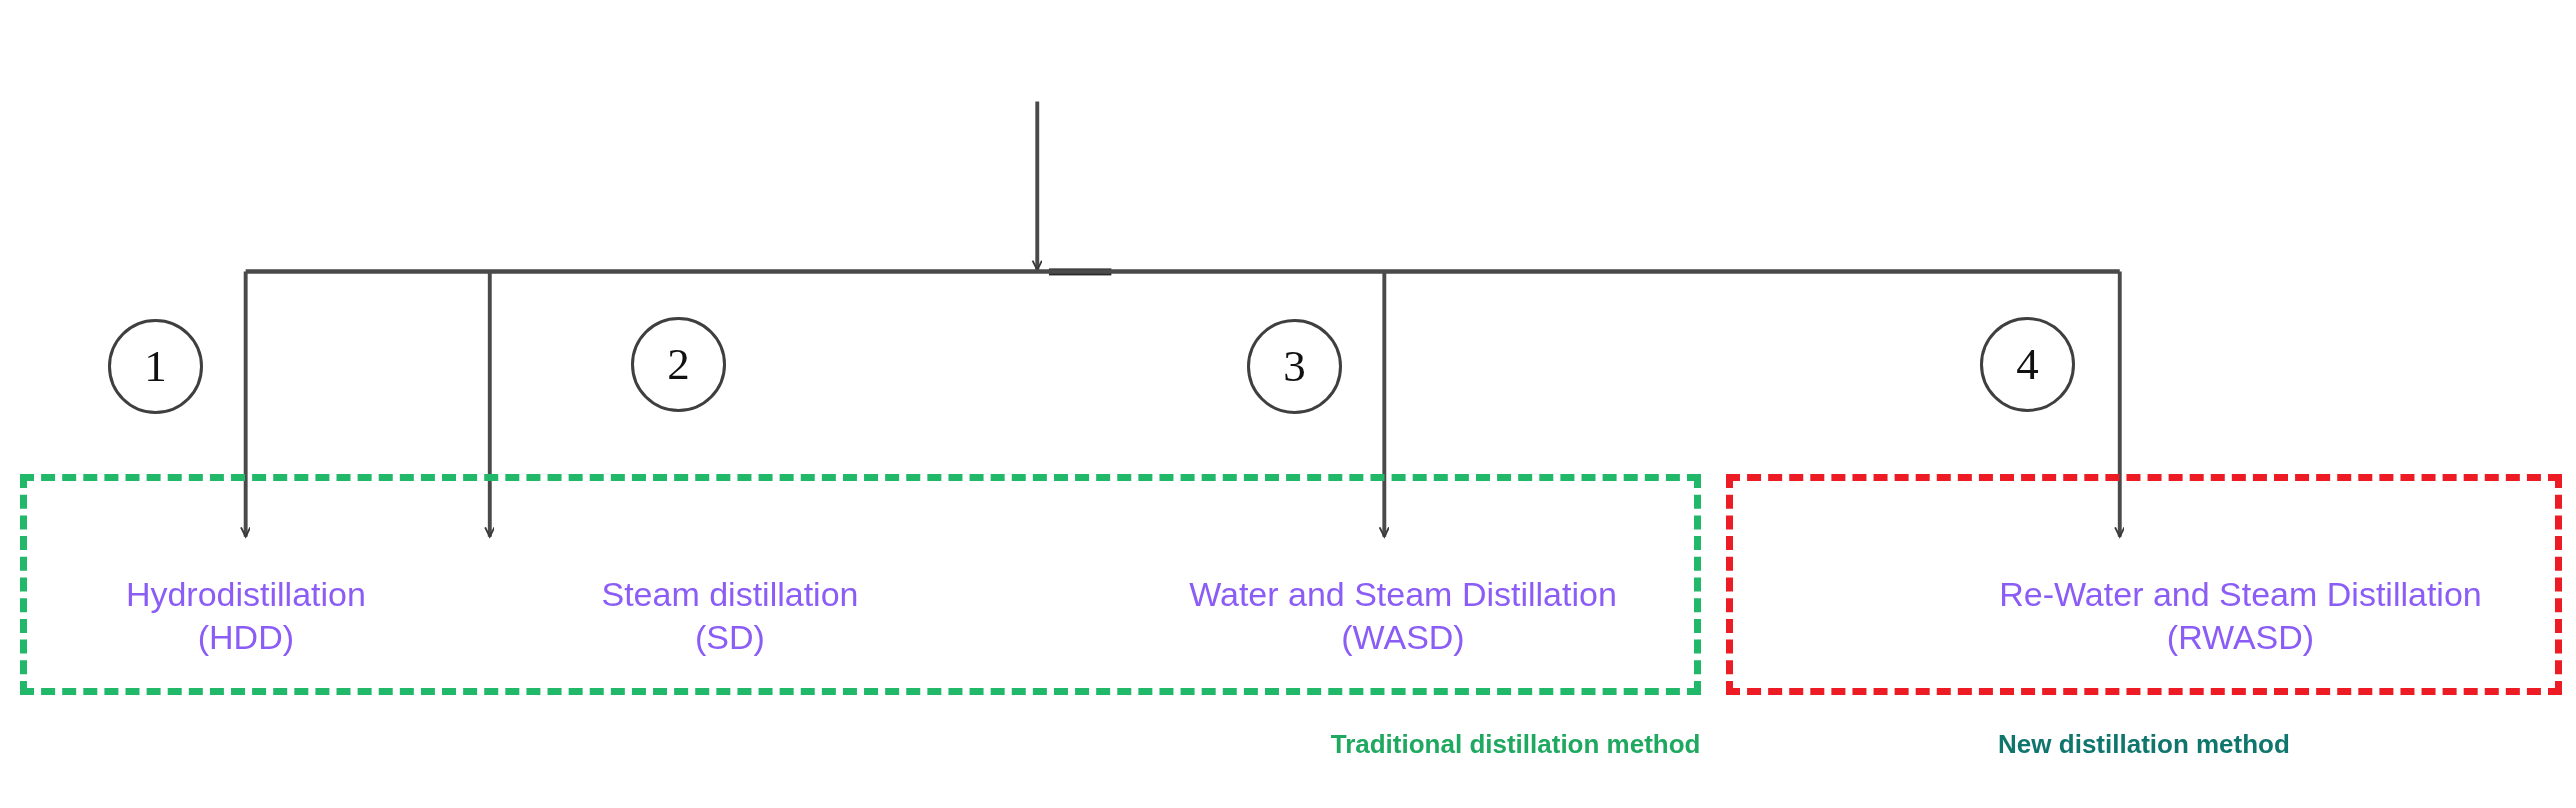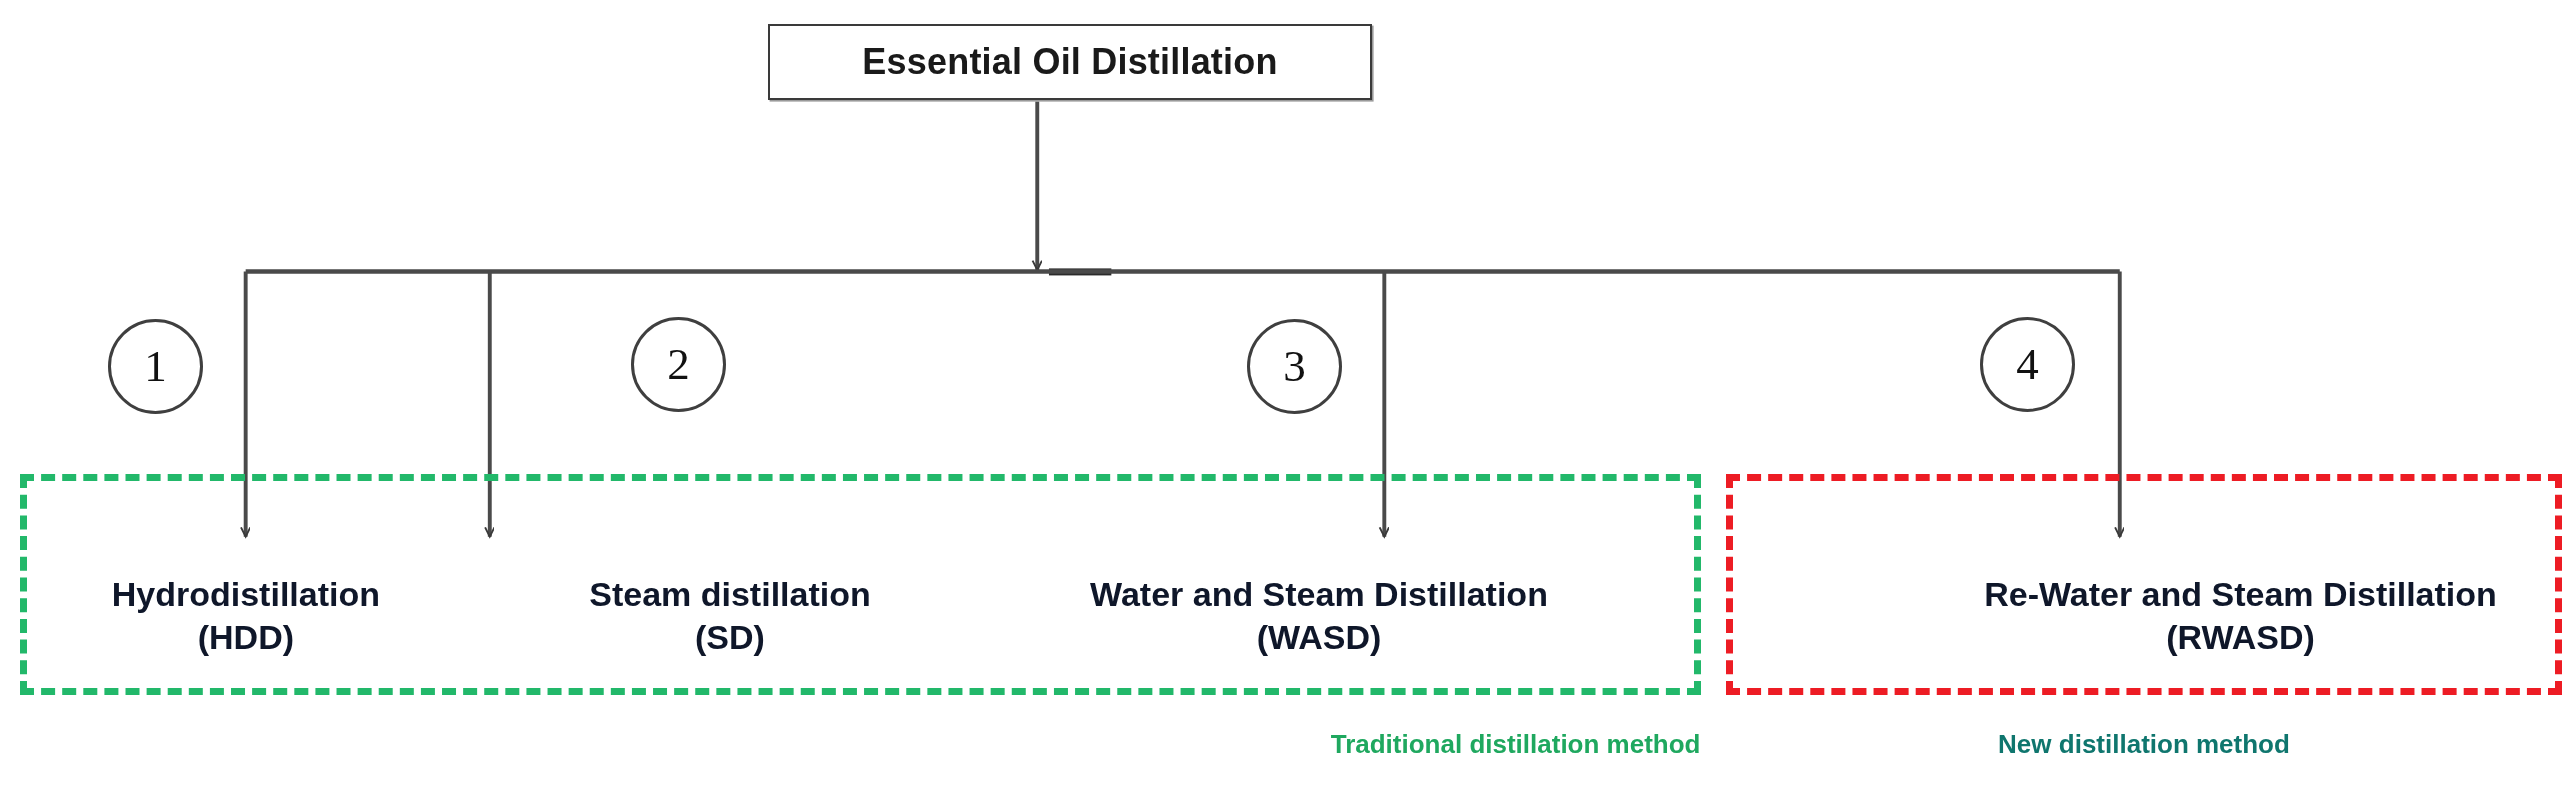--- a/index.html
+++ b/index.html
@@ -87,23 +87,23 @@
     top: 474px;
     width: 836px;
     height: 221px;
     border: 7px dashed #ed1c24;
   }
 
   
   .leaf {
     position: absolute;
     text-align: center;
-    color: #0f172a;
+    color: #8b5cf6;
     font-size: 34px;
-    font-weight: bold;
+    font-weight: normal;
     line-height: 1.25;
     white-space: pre-line;
   }
 
   
   .caption {
     position: absolute;
     text-align: center;
     font-size: 26px;
     font-weight: bold;
@@ -132,23 +132,20 @@
 
     <line x1="315" y1="348" x2="315" y2="688" stroke="#4a4a4a" stroke-width="5" marker-end="url(#arrowHead)"></line>
 
     <line x1="628" y1="348" x2="628" y2="688" stroke="#4a4a4a" stroke-width="5" marker-end="url(#arrowHead)"></line>
 
     <line x1="1775" y1="348" x2="1775" y2="688" stroke="#4a4a4a" stroke-width="5" marker-end="url(#arrowHead)"></line>
 
     <line x1="2718" y1="348" x2="2718" y2="688" stroke="#4a4a4a" stroke-width="5" marker-end="url(#arrowHead)"></line>
   </svg>
 
-  <div class="root-box">
-    <span class="root-label">Essential Oil Distillation</span>
-  </div>
 
   <div class="group-box group-traditional"></div>
   <div class="group-box group-new"></div>
 
   <div class="num-circle" style="left:108px; top:319px;">
     <span>1</span>
   </div>
   <div class="num-circle" style="left:631px; top:317px;">
     <span>2</span>
   </div>
@@ -158,21 +155,21 @@
   <div class="num-circle" style="left:1980px; top:317px;">
     <span>4</span>
   </div>
 
   <div class="leaf" style="left:23.4px; top:573px; width:445px;">Hydrodistillation
 (HDD)</div>
 
   <div class="leaf" style="left:488px; top:573px; width:484px;">Steam distillation
 (SD)</div>
 
-  <div class="leaf" style="left:972px; top:573px; width:694px;">Water and Steam Distillation
+  <div class="leaf" style="left:1056px; top:573px; width:694px;">Water and Steam Distillation
 (WASD)</div>
 
   <div class="leaf" style="left:1835px; top:573px; width:811px;">Re-Water and Steam Distillation
 (RWASD)</div>
 
   <div class="caption caption-traditional" style="left:19.5px; top:729px; width:1681px;text-align:right;">Traditional distillation method</div>
 
   <div class="caption caption-new" style="left:1726px; top:729px; width:836px;">New distillation method</div>
 
 </div>

